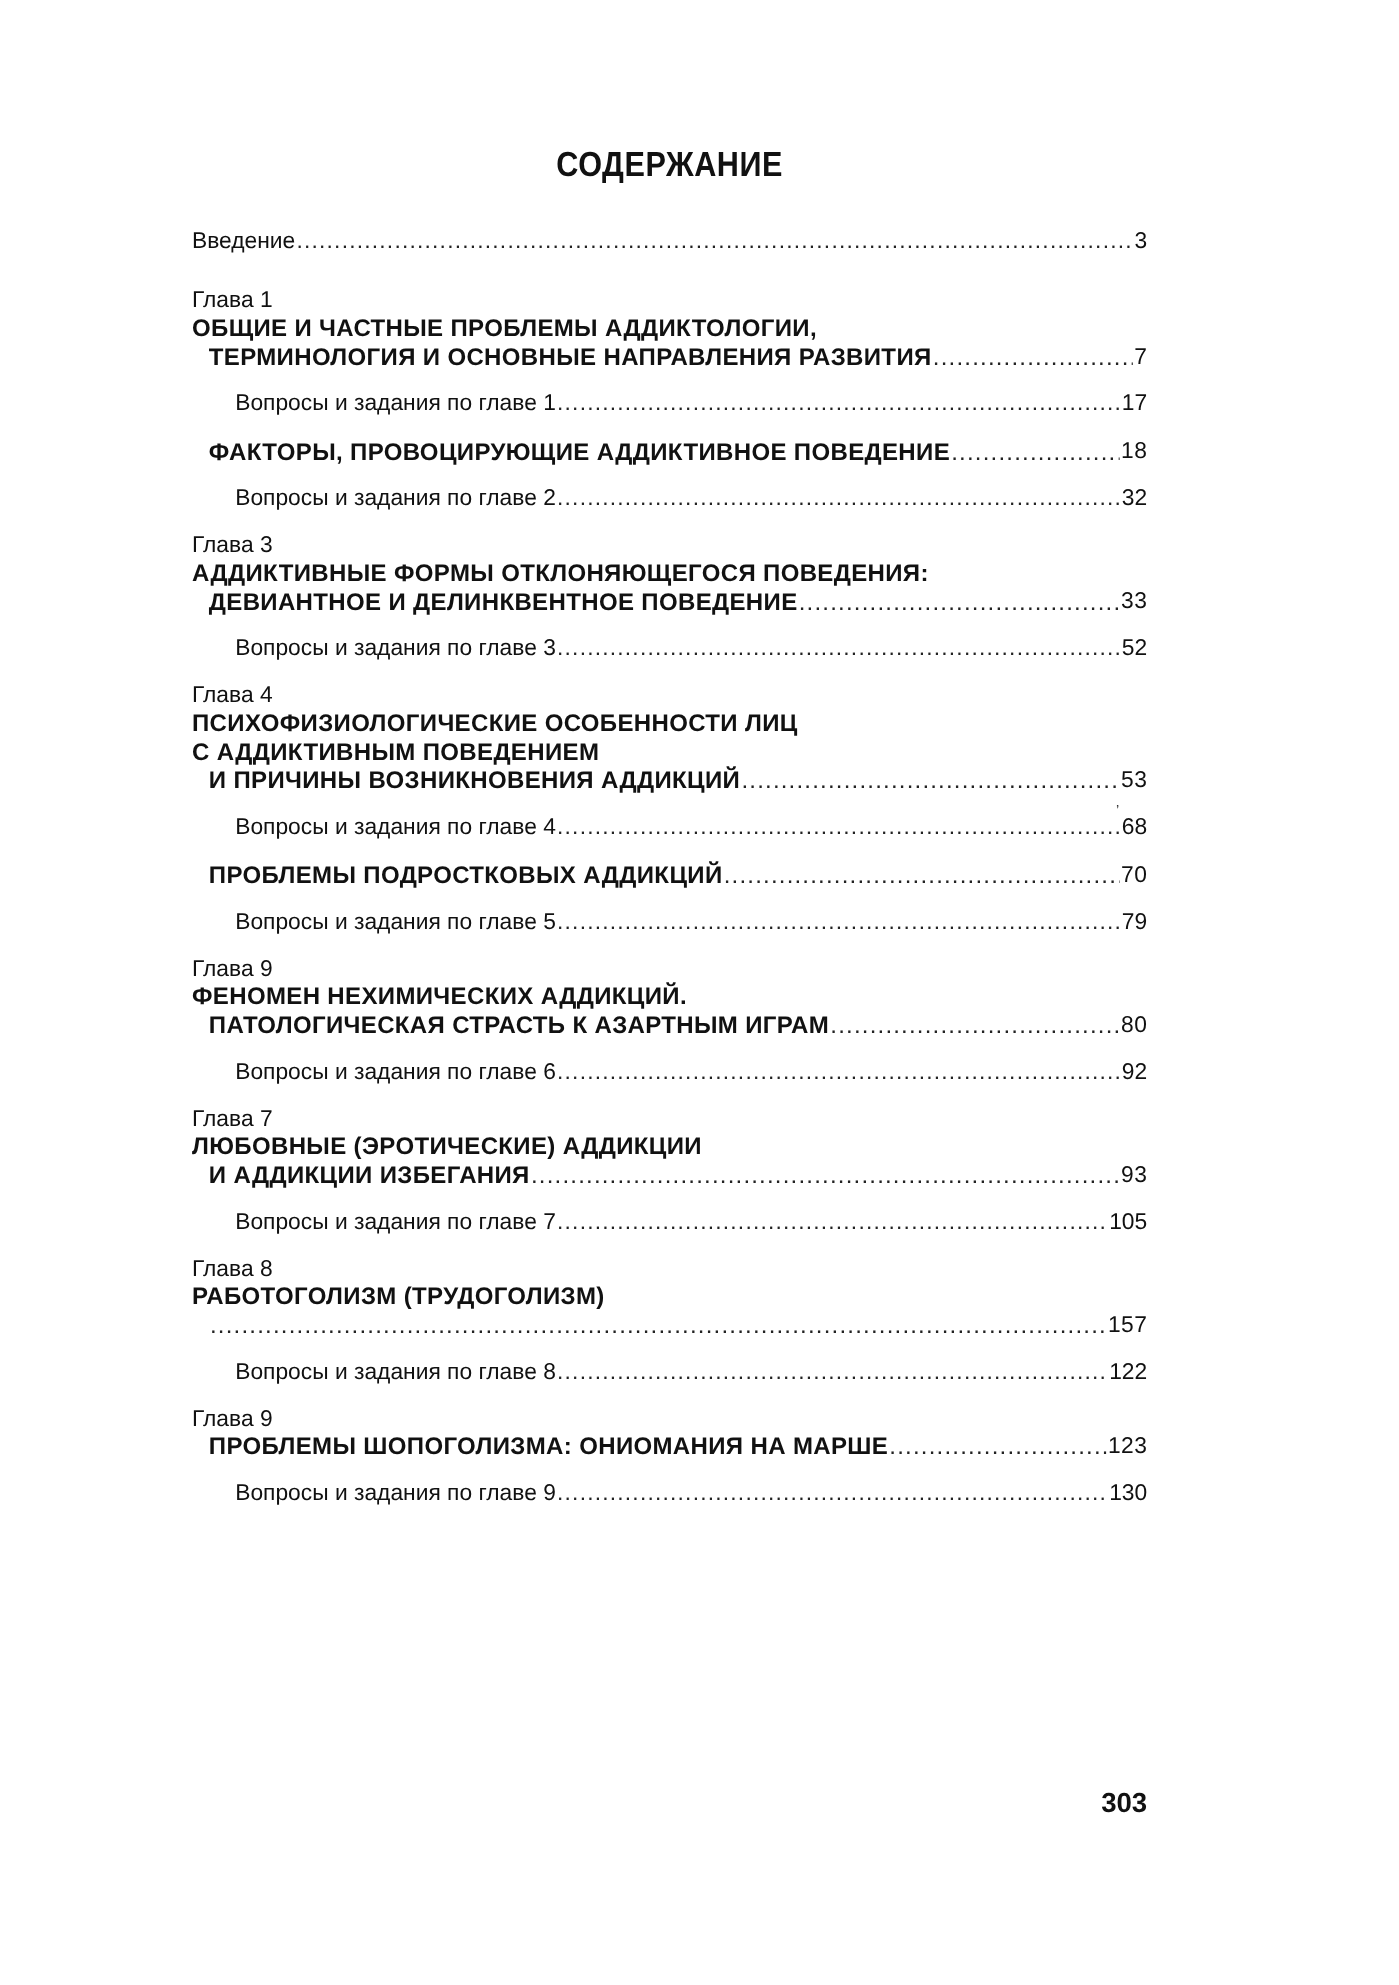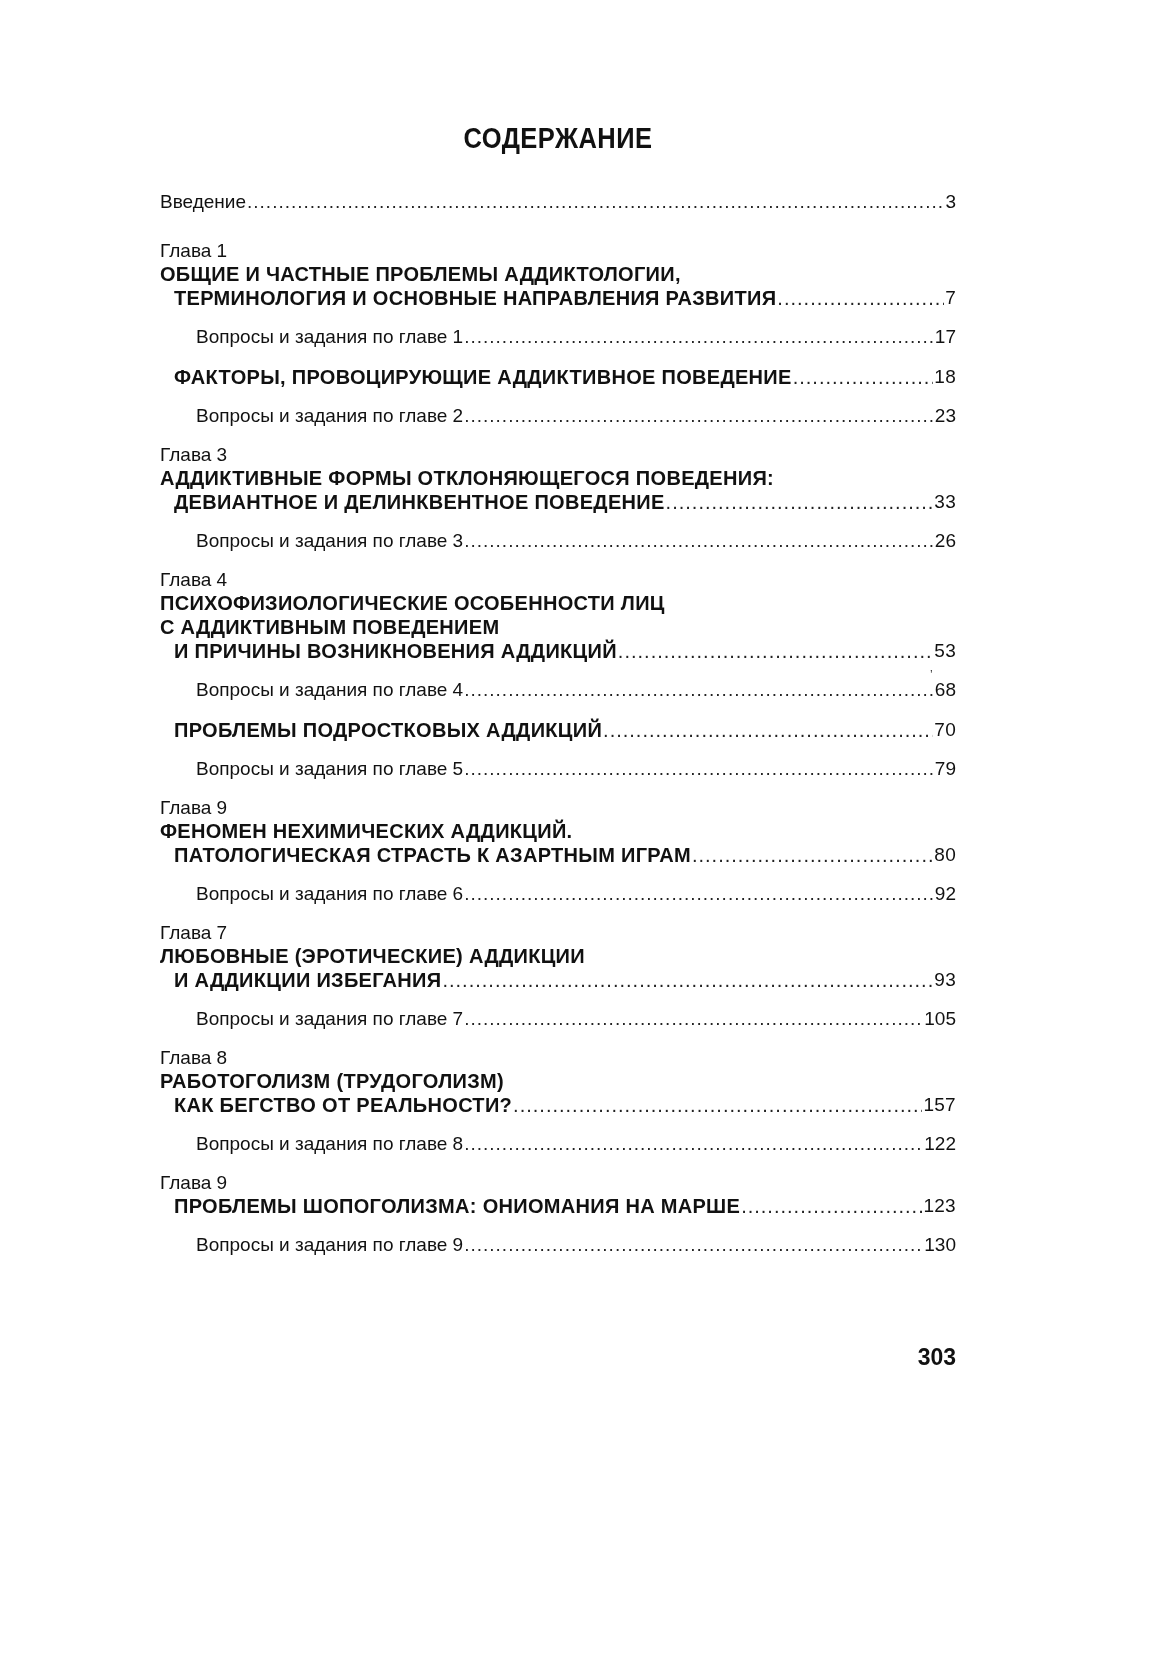--- a/index.html
+++ b/index.html
@@ -77,21 +77,21 @@
       margin-left: 14px;
     }
     .chapter-title-last .dots { font-weight: normal; }
     .chapter-title-last .page { font-weight: normal; font-size: 19px; }
     .questions {
       margin-top: 15px;
       padding-left: 36px;
     }
     .page-number {
       position: absolute;
-      top: 1344px;
+      top: 1489px;
       right: 210px;
       font-size: 23px;
       font-weight: bold;
     }
     .stray-mark {
       position: absolute;
       left: 930px;
       top: 668px;
       font-size: 12px;
       color: #333;
@@ -127,36 +127,36 @@
 
   <div class="chapter">
     <div class="row chapter-title-last">
       <span class="label">ФАКТОРЫ, ПРОВОЦИРУЮЩИЕ АДДИКТИВНОЕ ПОВЕДЕНИЕ</span>
       <span class="dots"></span>
       <span class="page">18</span>
     </div>
     <div class="row questions">
       <span class="label">Вопросы и задания по главе 2</span>
       <span class="dots"></span>
-      <span class="page">23</span>
+      <span class="page">32</span>
     </div>
   </div>
 
   <div class="chapter">
     <div class="chapter-num">Глава 3</div>
     <div class="chapter-title-line">АДДИКТИВНЫЕ ФОРМЫ ОТКЛОНЯЮЩЕГОСЯ ПОВЕДЕНИЯ:</div>
     <div class="row chapter-title-last">
       <span class="label">ДЕВИАНТНОЕ И ДЕЛИНКВЕНТНОЕ ПОВЕДЕНИЕ</span>
       <span class="dots"></span>
       <span class="page">33</span>
     </div>
     <div class="row questions">
       <span class="label">Вопросы и задания по главе 3</span>
       <span class="dots"></span>
-      <span class="page">26</span>
+      <span class="page">52</span>
     </div>
   </div>
 
   <div class="chapter">
     <div class="chapter-num">Глава 4</div>
     <div class="chapter-title-line">ПСИХОФИЗИОЛОГИЧЕСКИЕ ОСОБЕННОСТИ ЛИЦ</div>
     <div class="chapter-title-line">С АДДИКТИВНЫМ ПОВЕДЕНИЕМ</div>
     <div class="row chapter-title-last">
       <span class="label">И ПРИЧИНЫ ВОЗНИКНОВЕНИЯ АДДИКЦИЙ</span>
       <span class="dots"></span>
@@ -209,21 +209,20 @@
       <span class="label">Вопросы и задания по главе 7</span>
       <span class="dots"></span>
       <span class="page">105</span>
     </div>
   </div>
 
   <div class="chapter">
     <div class="chapter-num">Глава 8</div>
     <div class="chapter-title-line">РАБОТОГОЛИЗМ (ТРУДОГОЛИЗМ)</div>
     <div class="row chapter-title-last">
-      <span class="label">КАК БЕГСТВО ОТ РЕАЛЬНОСТИ?</span>
       <span class="dots"></span>
       <span class="page">157</span>
     </div>
     <div class="row questions">
       <span class="label">Вопросы и задания по главе 8</span>
       <span class="dots"></span>
       <span class="page">122</span>
     </div>
   </div>
 

